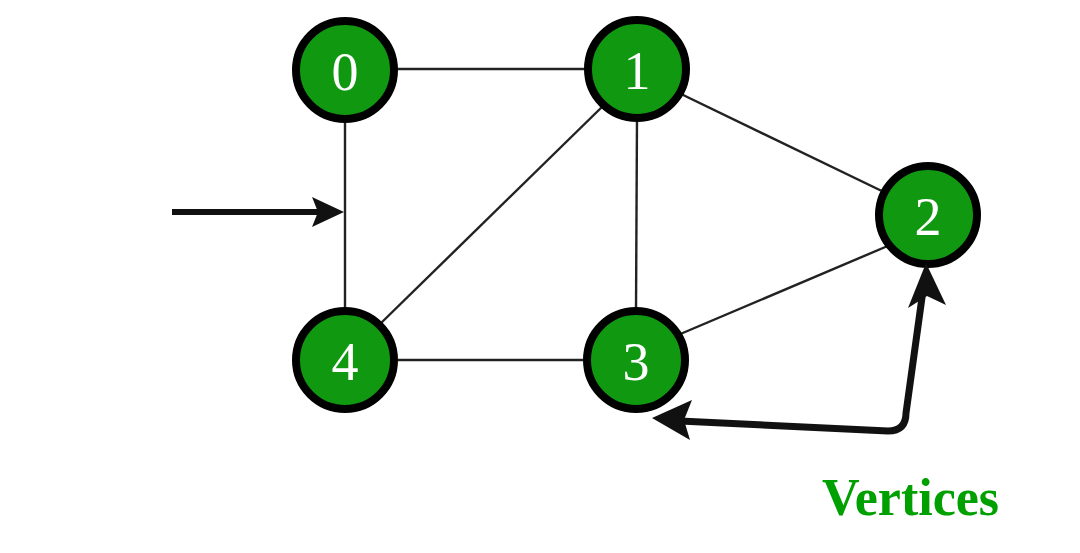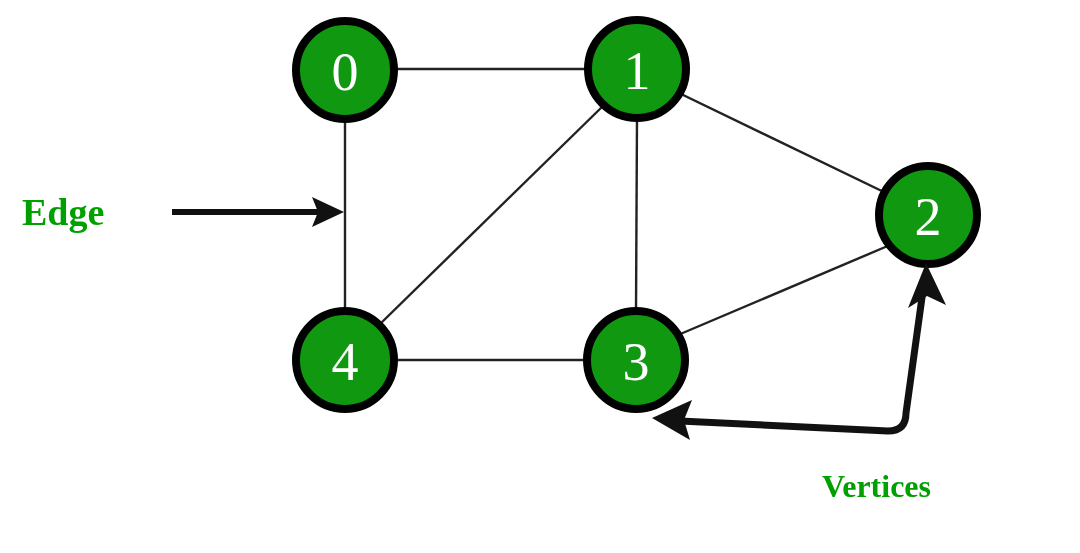--- a/index.html
+++ b/index.html
@@ -42,21 +42,21 @@
   }
   #edge-label {
     left: 22px;
     top: 190px;
     font-size: 38px;
     color: #00a000;
   }
   #vertices-label {
     left: 822px;
     top: 468px;
-    font-size: 32px;
+    font-size: 52px;
     color: #00a000;
   }
 </style>
 </head>
 <body>
 
 <div id="canvas">
 
   <svg id="graph-svg" viewBox="0 0 1080 553">
 
@@ -107,17 +107,16 @@
     <g>
       <path d="M 680 421 L 888 431 Q 906 431 906 413 L 924 283" fill="none" stroke="#111111" stroke-width="7" stroke-linecap="butt" stroke-linejoin="round"></path>
 
       <polygon points="652,418 692,400 684,420 690,440" fill="#111111"></polygon>
 
       <polygon points="926,263 946,305 927,296 908,308" fill="#111111"></polygon>
     </g>
 
   </svg>
 
-  <div class="anno-div" id="edge-label">Edge</div>
 
   <div class="anno-div" id="vertices-label">Vertices</div>
 
 </div>
 
 </body></html>

